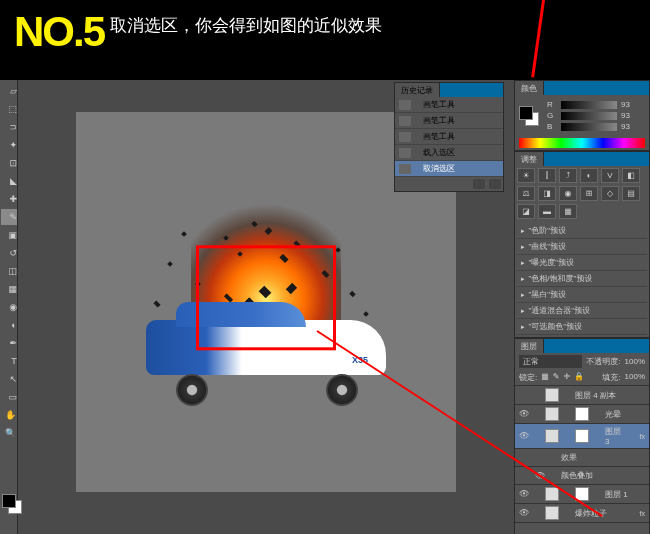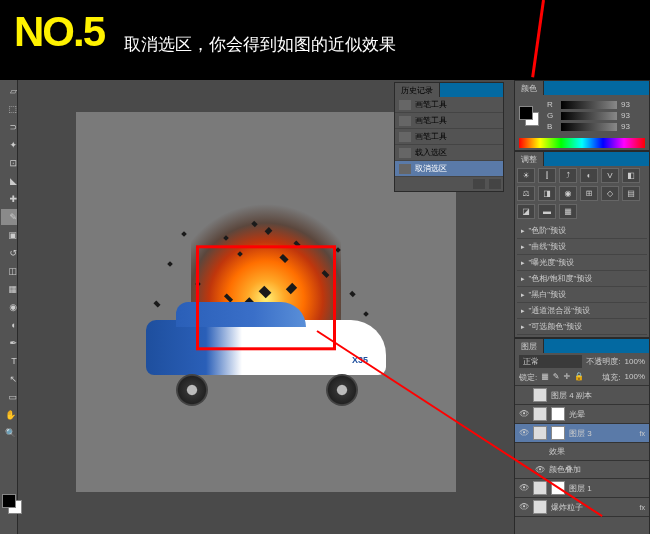--- a/index.html
+++ b/index.html
@@ -1,19 +1,19 @@
 <!DOCTYPE html>
 <html><head>
 <meta charset="utf-8">
 <style>
 *{margin:0;padding:0;box-sizing:border-box;font-family:Arial,sans-serif}
 body{width:650px;height:534px;background:#000;overflow:hidden;position:relative}
-.header{position:absolute;top:8px;left:14px;display:flex;align-items:flex-end;gap:20px;z-index:100}
+.header{position:absolute;top:8px;left:14px;display:flex;align-items:flex-start;gap:6px;z-index:100}
 .step-num{color:#fff200;font-size:42px;font-weight:bold;letter-spacing:-2px}
-.step-text{color:#fff;font-size:17px;}
+.step-text{color:#fff;font-size:17px;margin-top:6px}
 .workspace{position:absolute;top:80px;left:0;right:0;bottom:0;background:#535353;display:flex}
 .toolbar{width:18px;background:#535353;border-right:1px solid #2a2a2a;display:flex;flex-direction:column;padding-top:2px}
 .tool{width:16px;height:16px;margin:1px;background:#535353;cursor:pointer;position:relative;display:flex;align-items:center;justify-content:center;font-size:9px;color:#ccc}
 .tool.active{background:#8a8a8a}
 .tool::before{content:'';width:10px;height:10px}
 .canvas-area{flex:1;background:#4a4a4a;position:relative;display:flex;align-items:center;justify-content:center}
 .canvas{width:380px;height:380px;background:#7a7a7a;position:relative;margin-top:-10px}
 .car-explosion{position:absolute;left:50%;top:50%;transform:translate(-50%,-45%);width:280px;height:200px}
 .explosion{position:absolute;left:50%;top:35%;transform:translate(-50%,-50%);width:150px;height:170px;background:radial-gradient(circle at 50% 60%,#fff176 0%,#ffa726 15%,#ff6f00 30%,#bf360c 45%,rgba(60,20,0,0.5) 60%,transparent 75%)}
 .debris{position:absolute;width:4px;height:4px;background:#1a1a1a;transform:rotate(45deg)}
@@ -42,29 +42,29 @@
 .hue-bar{height:10px;margin:2px 4px;background:linear-gradient(90deg,#f00,#ff0,#0f0,#0ff,#00f,#f0f,#f00)}
 .adj-title{padding:2px 4px;font-size:8px}
 .adj-icons{display:flex;flex-wrap:wrap;padding:2px;gap:3px}
 .adj-icon{width:18px;height:15px;background:#444;border:1px solid #666;display:flex;align-items:center;justify-content:center;font-size:8px}
 .preset-list{padding:2px}
 .preset-item{padding:2px 4px;font-size:8px;border-bottom:1px solid #444;display:flex;align-items:center}
 .preset-item::before{content:'▸';margin-right:4px;font-size:7px}
 .layers-head{display:flex;padding:2px 4px;gap:4px;align-items:center;font-size:8px}
 .layers-mode{flex:1;background:#3a3a3a;padding:1px 4px}
 .layers-lock{padding:2px 4px;font-size:8px;display:flex;gap:4px;border-bottom:1px solid #333}
-.layer-row{display:flex;align-items:center;padding:2px 4px;gap:4px;border-bottom:1px solid #333;min-height:18px}
+.layer-row{display:flex;align-items:center;padding:2px 4px;gap:16px;border-bottom:1px solid #333;min-height:18px}
 .layer-row.selected{background:#5a7aa8}
 .layer-eye{width:10px;height:10px;font-size:8px}
 .layer-thumb{width:14px;height:14px;background:#ddd;border:1px solid #888}
 .layer-thumb.mask{background:#fff}
 .layer-name{font-size:8px;flex:1}
 .layer-sub{padding-left:20px;font-size:8px}
 .history-panel{position:absolute;top:82px;left:394px;width:110px;background:#535353;border:1px solid #2a2a2a;z-index:150}
-.history-item{display:flex;align-items:center;padding:2px 4px;gap:4px;font-size:8px;border-bottom:1px solid #444}
+.history-item{display:flex;align-items:center;padding:2px 4px;gap:12px;font-size:8px;border-bottom:1px solid #444}
 .history-item.selected{background:#5a7aa8;color:#fff}
 .history-icon{width:12px;height:10px;background:#666}
 .history-bottom{display:flex;justify-content:flex-end;padding:2px;gap:4px}
 .history-btn{width:12px;height:10px;background:#444}
 .fg-bg-box{position:absolute;bottom:20px;left:2px;z-index:50}
 </style>
 </head>
 <body>
 
 <div class="header">

